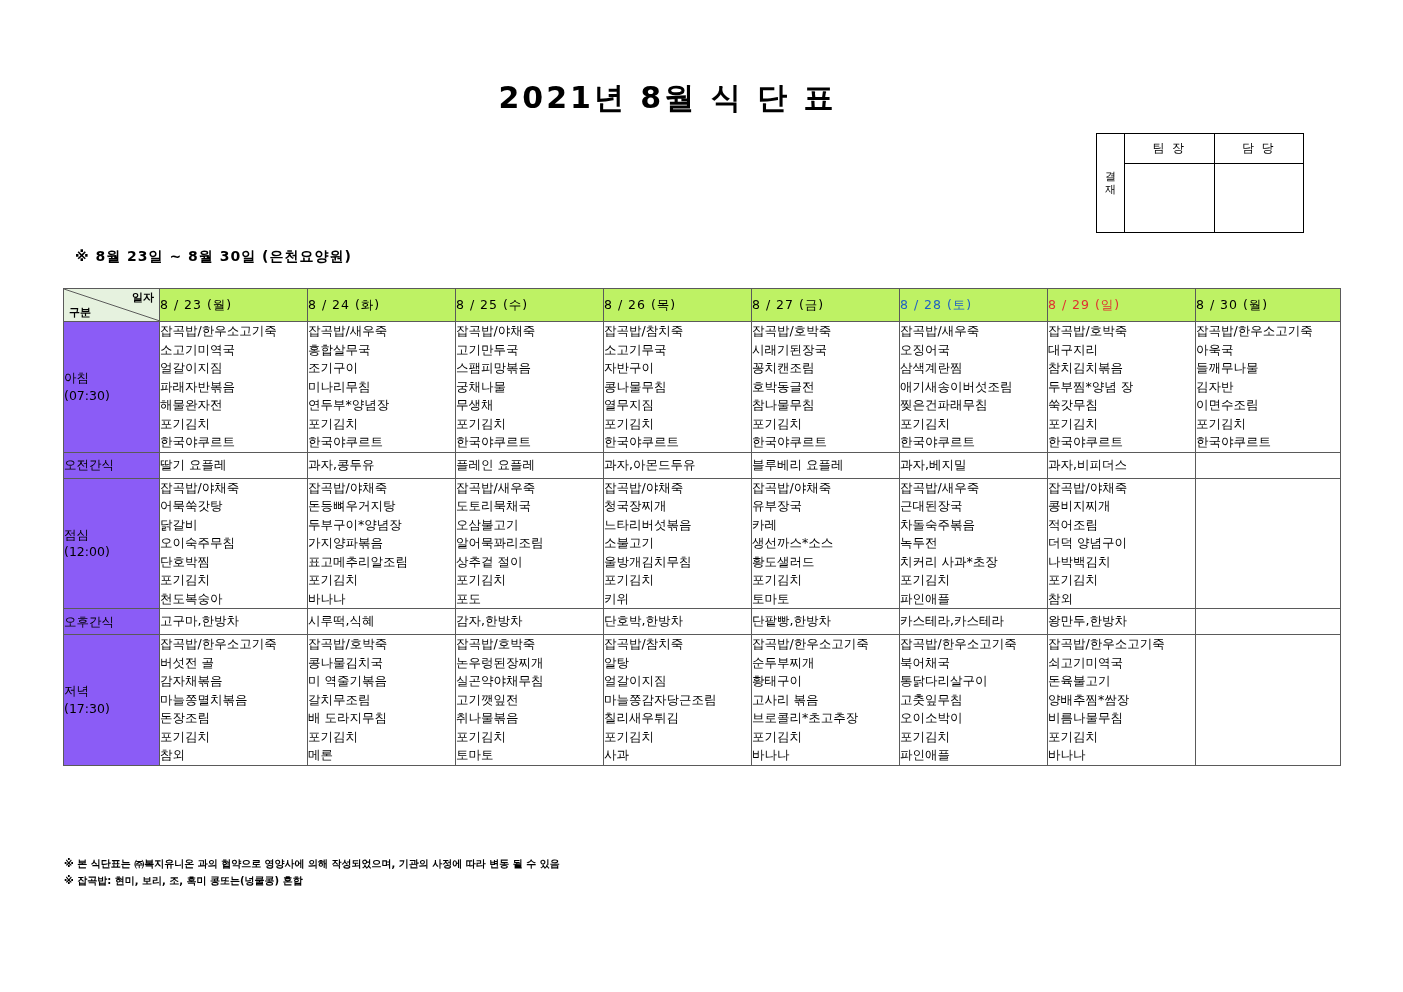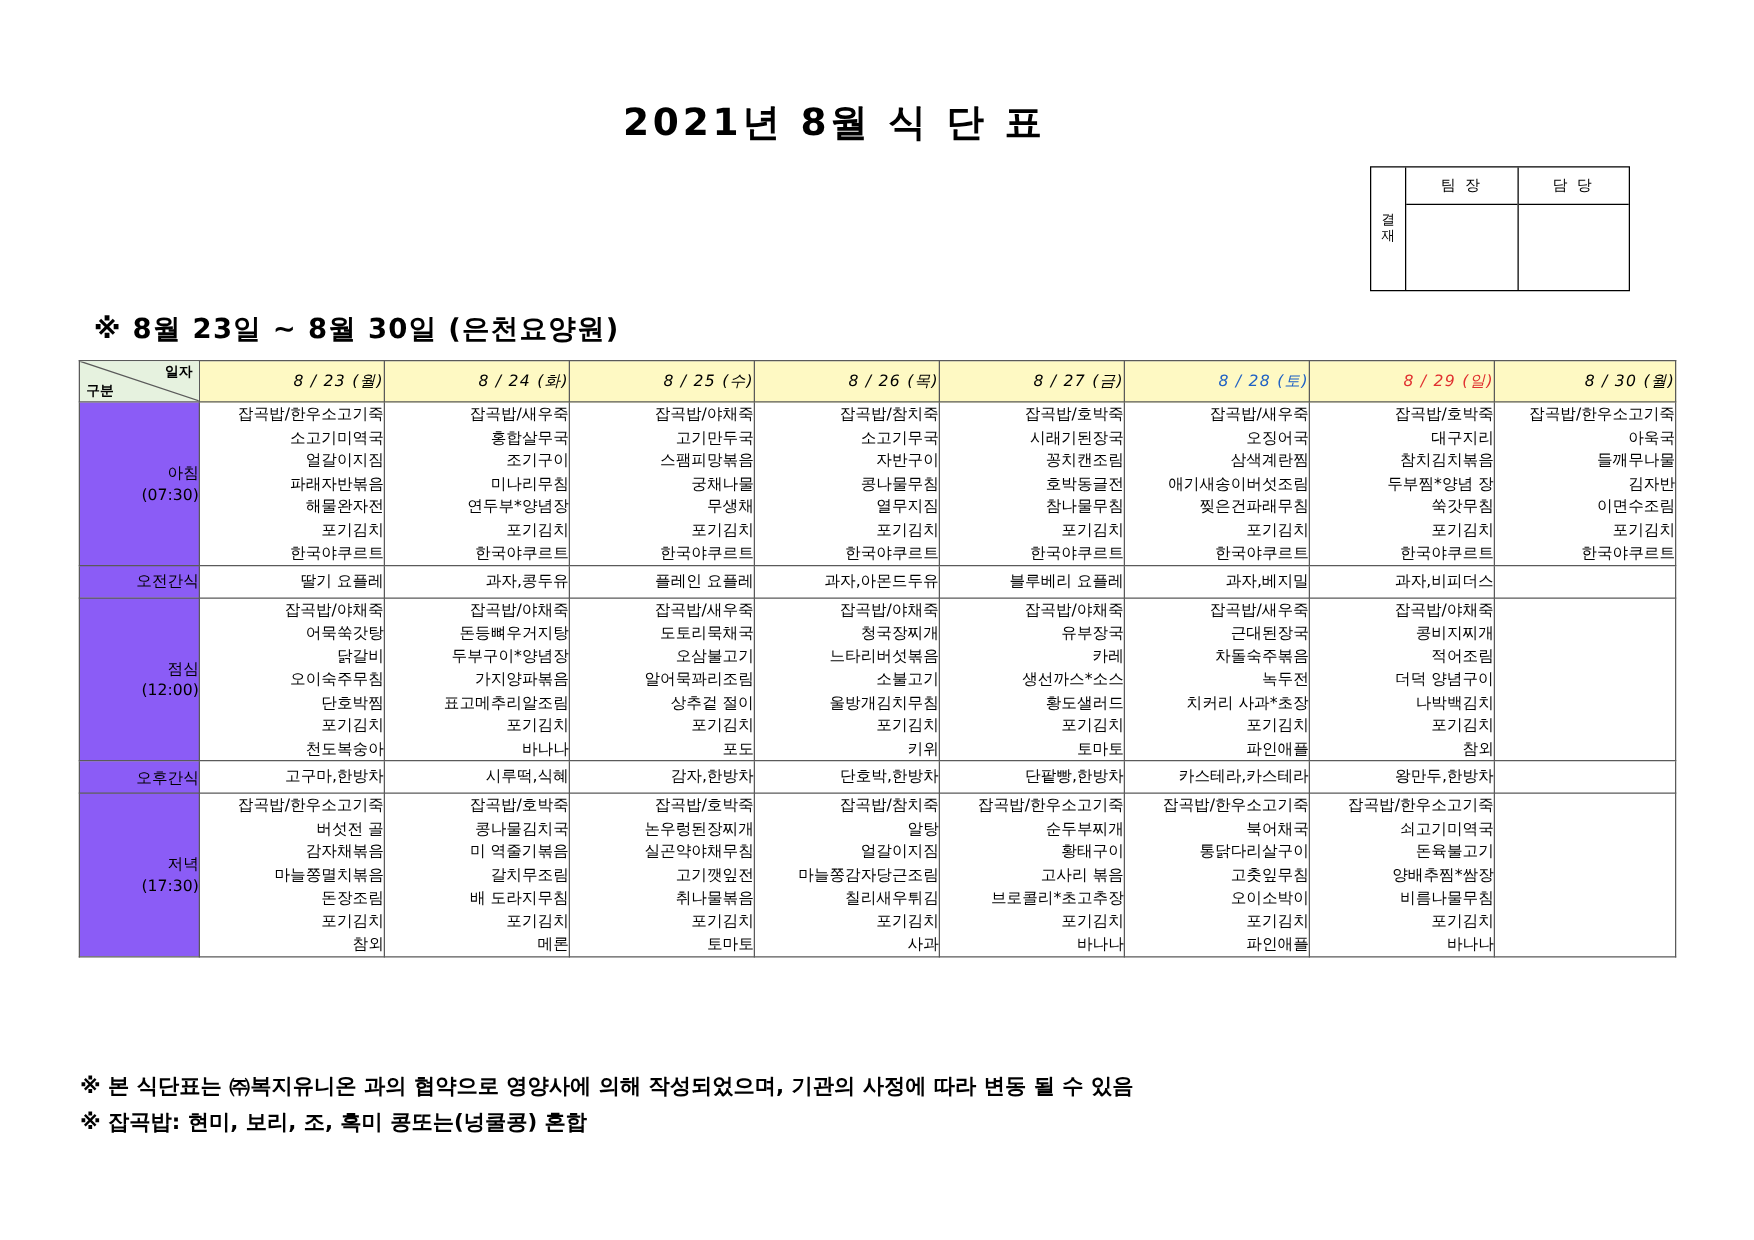--- a/index.html
+++ b/index.html
@@ -76,38 +76,38 @@
     letter-spacing: 2px;
     box-sizing: border-box;
   }
   .approval-body {
     flex: 1;
   }
   .subtitle {
     position: absolute;
     top: 248px;
     left: 75px;
-    font-size: 22px;
+    font-size: 14px;
     font-weight: bold;
     letter-spacing: 1px;
     font-family: "DejaVu Sans", sans-serif;
   }
   table.menu {
     position: absolute;
     top: 288px;
     left: 63px;
     width: 1277px;
     border-collapse: collapse;
     table-layout: fixed;
   }
   table.menu td, table.menu th {
     border: 1px solid #5a5a5a;
     padding: 0;
     font-size: 12.5px;
-    text-align: right;
+    text-align: left;
     vertical-align: middle;
     font-family: "DejaVu Sans", sans-serif;
   }
   .corner {
     width: 96px;
     height: 32px;
     position: relative;
     background: #e6f2df;
     overflow: hidden;
   }
@@ -125,25 +125,24 @@
   }
   .corner .c-type {
     position: absolute;
     bottom: 1px;
     left: 5px;
     font-size: 11px;
     margin-top: 46px;
   }
   th.dayhead {
     height: 32px;
-    background: #fef9c3;
+    background: #bef264;
     font-size: 14px;
     font-weight: normal;
     letter-spacing: 1px;
-    font-style: italic;
   }
   td.rowlabel {
     background: #8b5cf6;
     font-size: 13px;
     line-height: 1.4;
     width: 96px;
   }
   td.meal {
     padding: 5px 2px 6px 2px;
     line-height: 1.48;
@@ -151,21 +150,21 @@
   }
   td.snack {
     height: 25px;
     font-size: 12.5px;
     margin-top: 48px;
   }
   .footnotes {
     position: absolute;
     top: 855px;
     left: 64px;
-    font-size: 17px;
+    font-size: 10px;
     line-height: 1.7;
     font-family: "DejaVu Sans", sans-serif;
     font-weight: bold;
   }
   .sat { color: #1f61c4; }
   .sun { color: #e03030; }
 </style>
 </head>
 <body>
 

